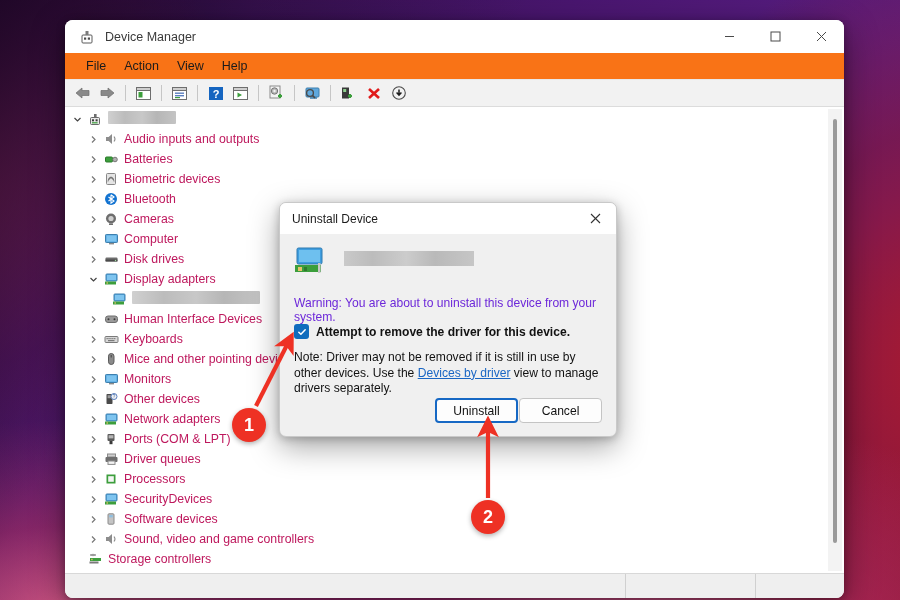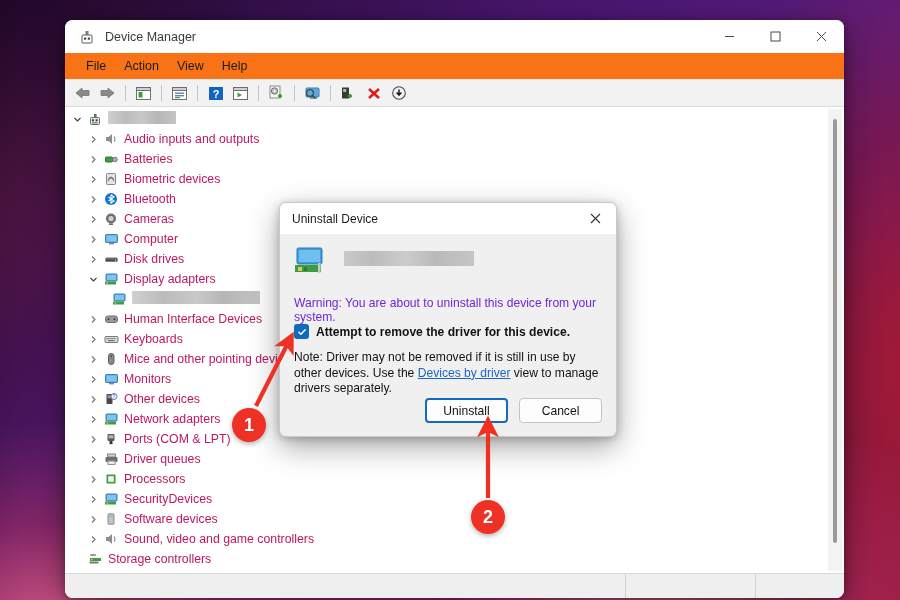--- a/index.html
+++ b/index.html
@@ -190,21 +190,21 @@
     display: flex; align-items: center; justify-content: center;
   }
   .cb-label { font-size: 12.1px; color: #121212; }
   .note {
     margin-top: 11px;
     font-size: 12.1px; color: #121212; line-height: 15.5px;
   }
   .dlink { color: #1a66c4; text-decoration: underline; }
   .btn-row {
     margin-top: auto; margin-bottom: 13px;
-    display: flex; justify-content: flex-end; gap: 11px;
+    display: flex; justify-content: flex-end; gap: 1px;
   }
   .btn {
     height: 25px; min-width: 83px;
     padding: 0 12px;
     background: #fdfdfd;
     border: 1px solid #c4c4c4;
     border-radius: 4px;
     font-size: 12.1px; color: #121212;
     font-family: "Liberation Sans", sans-serif;
     display: flex; align-items: center; justify-content: center;

